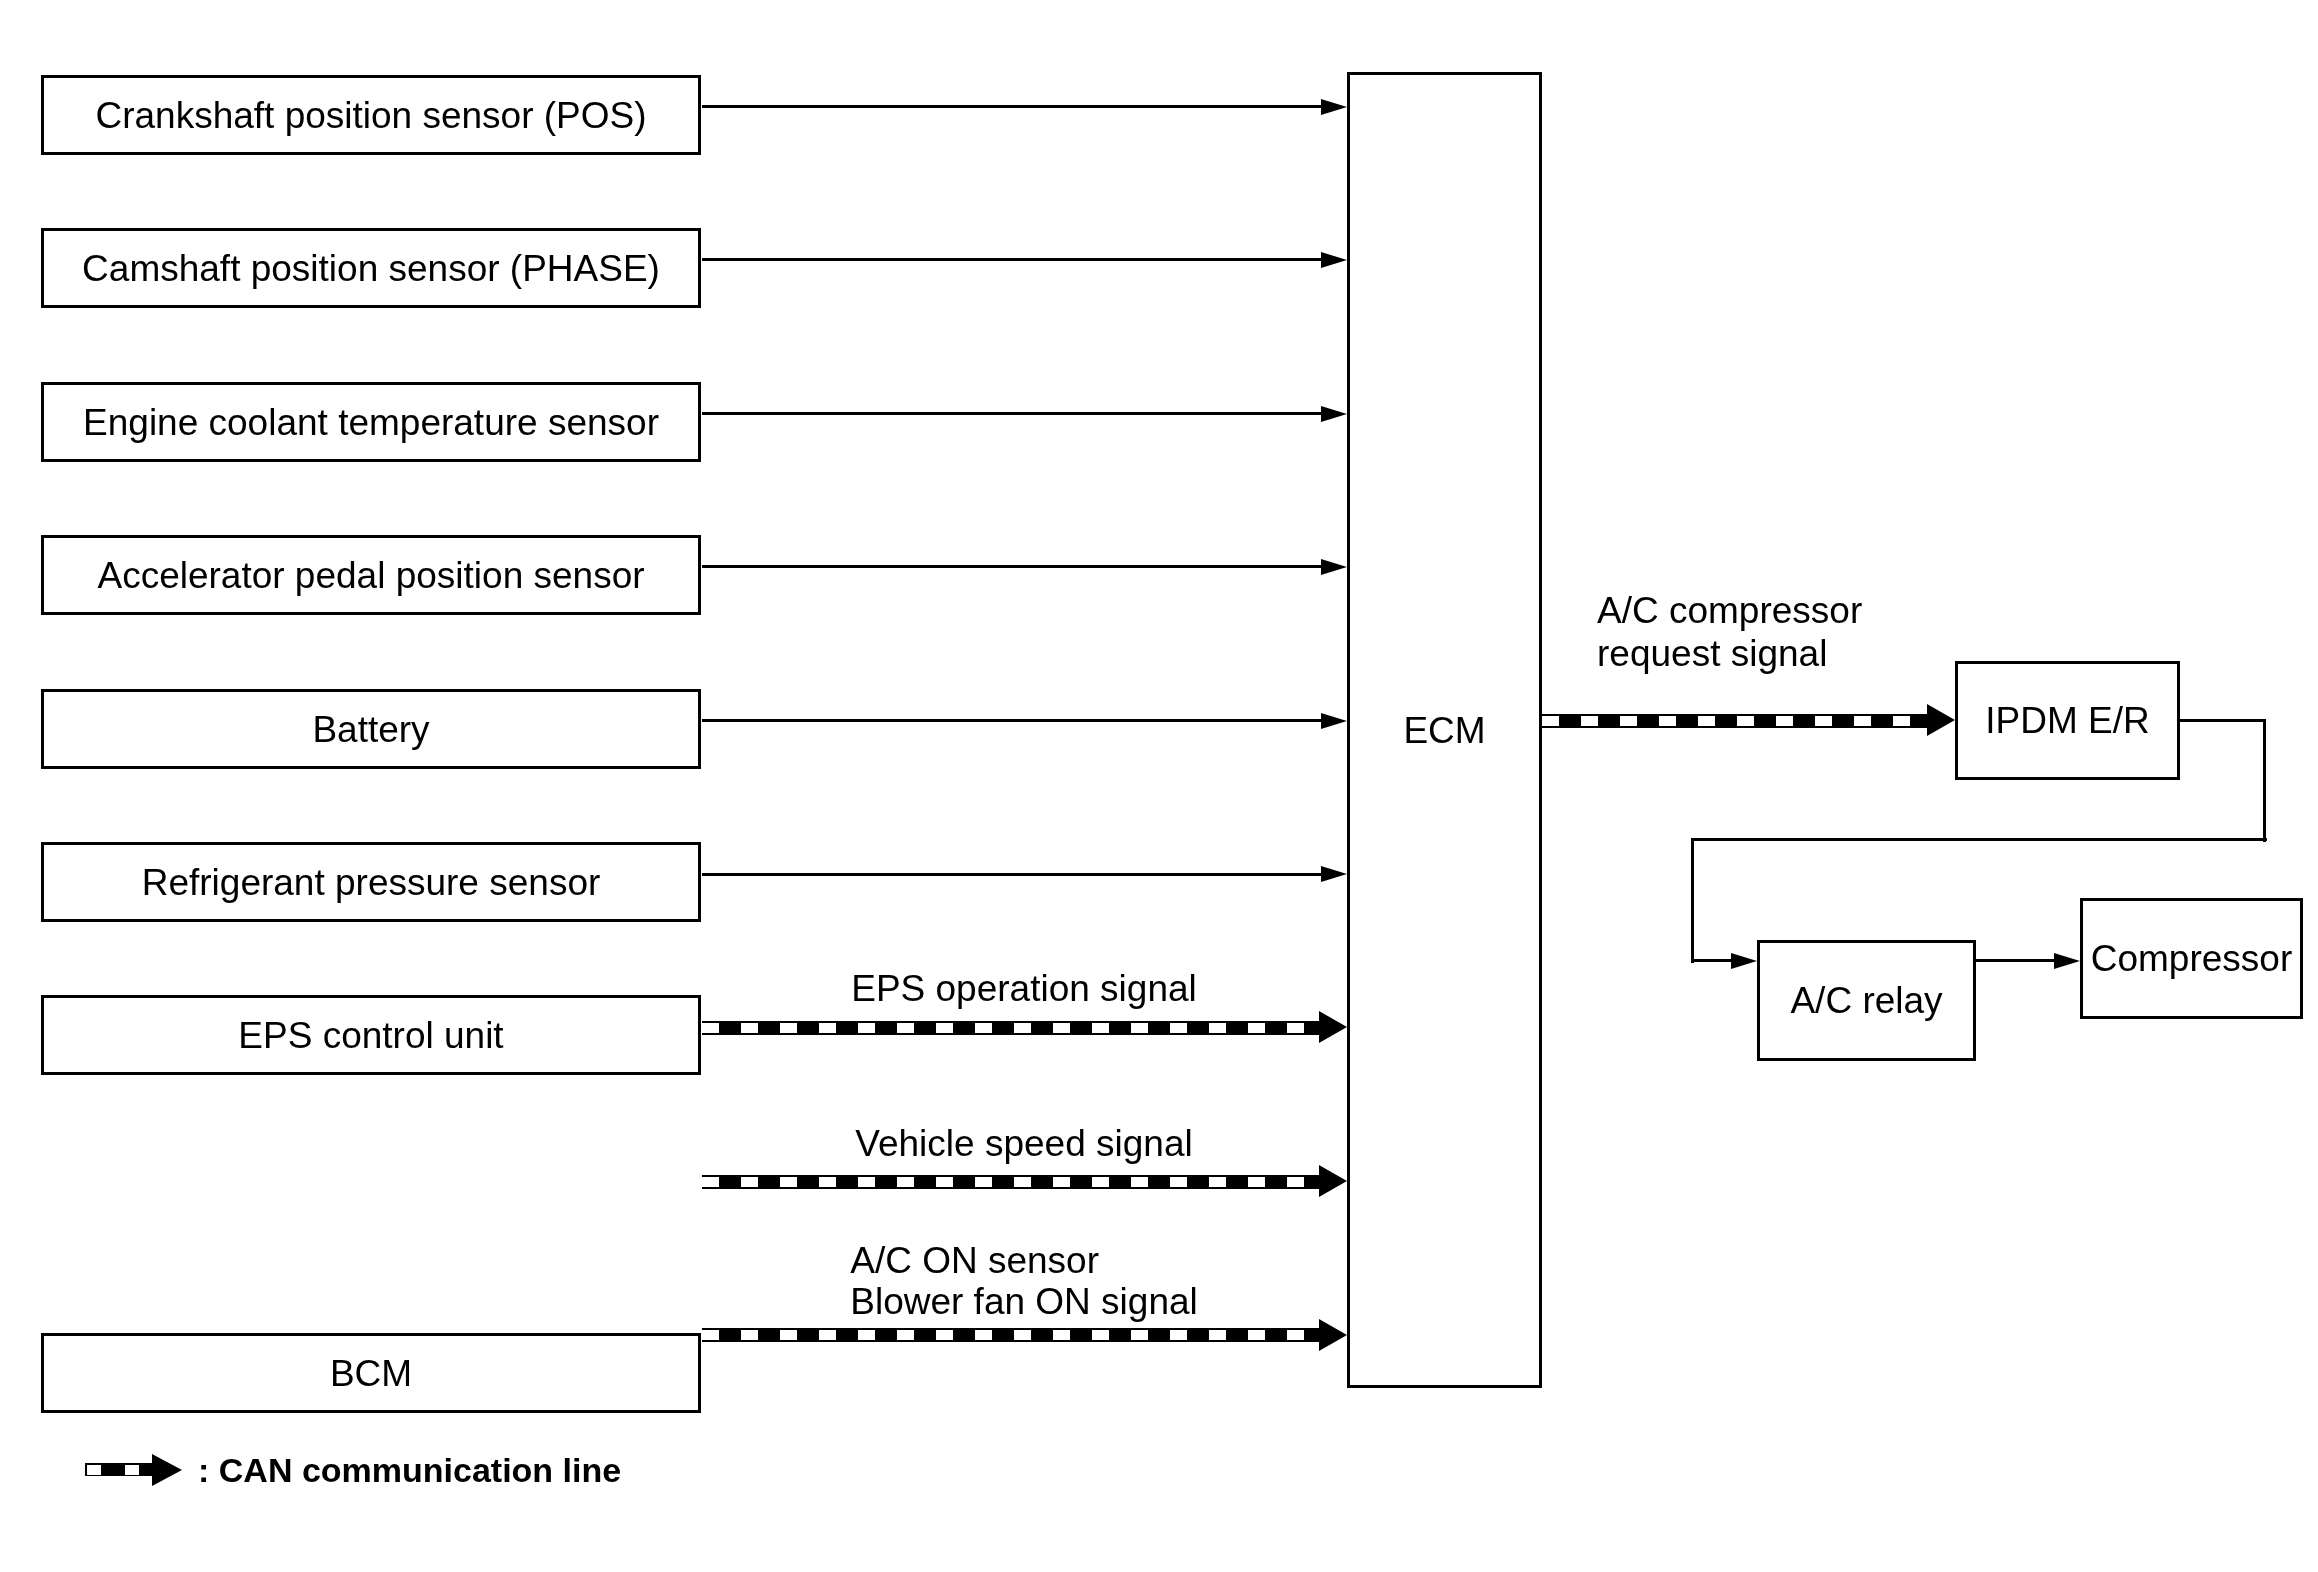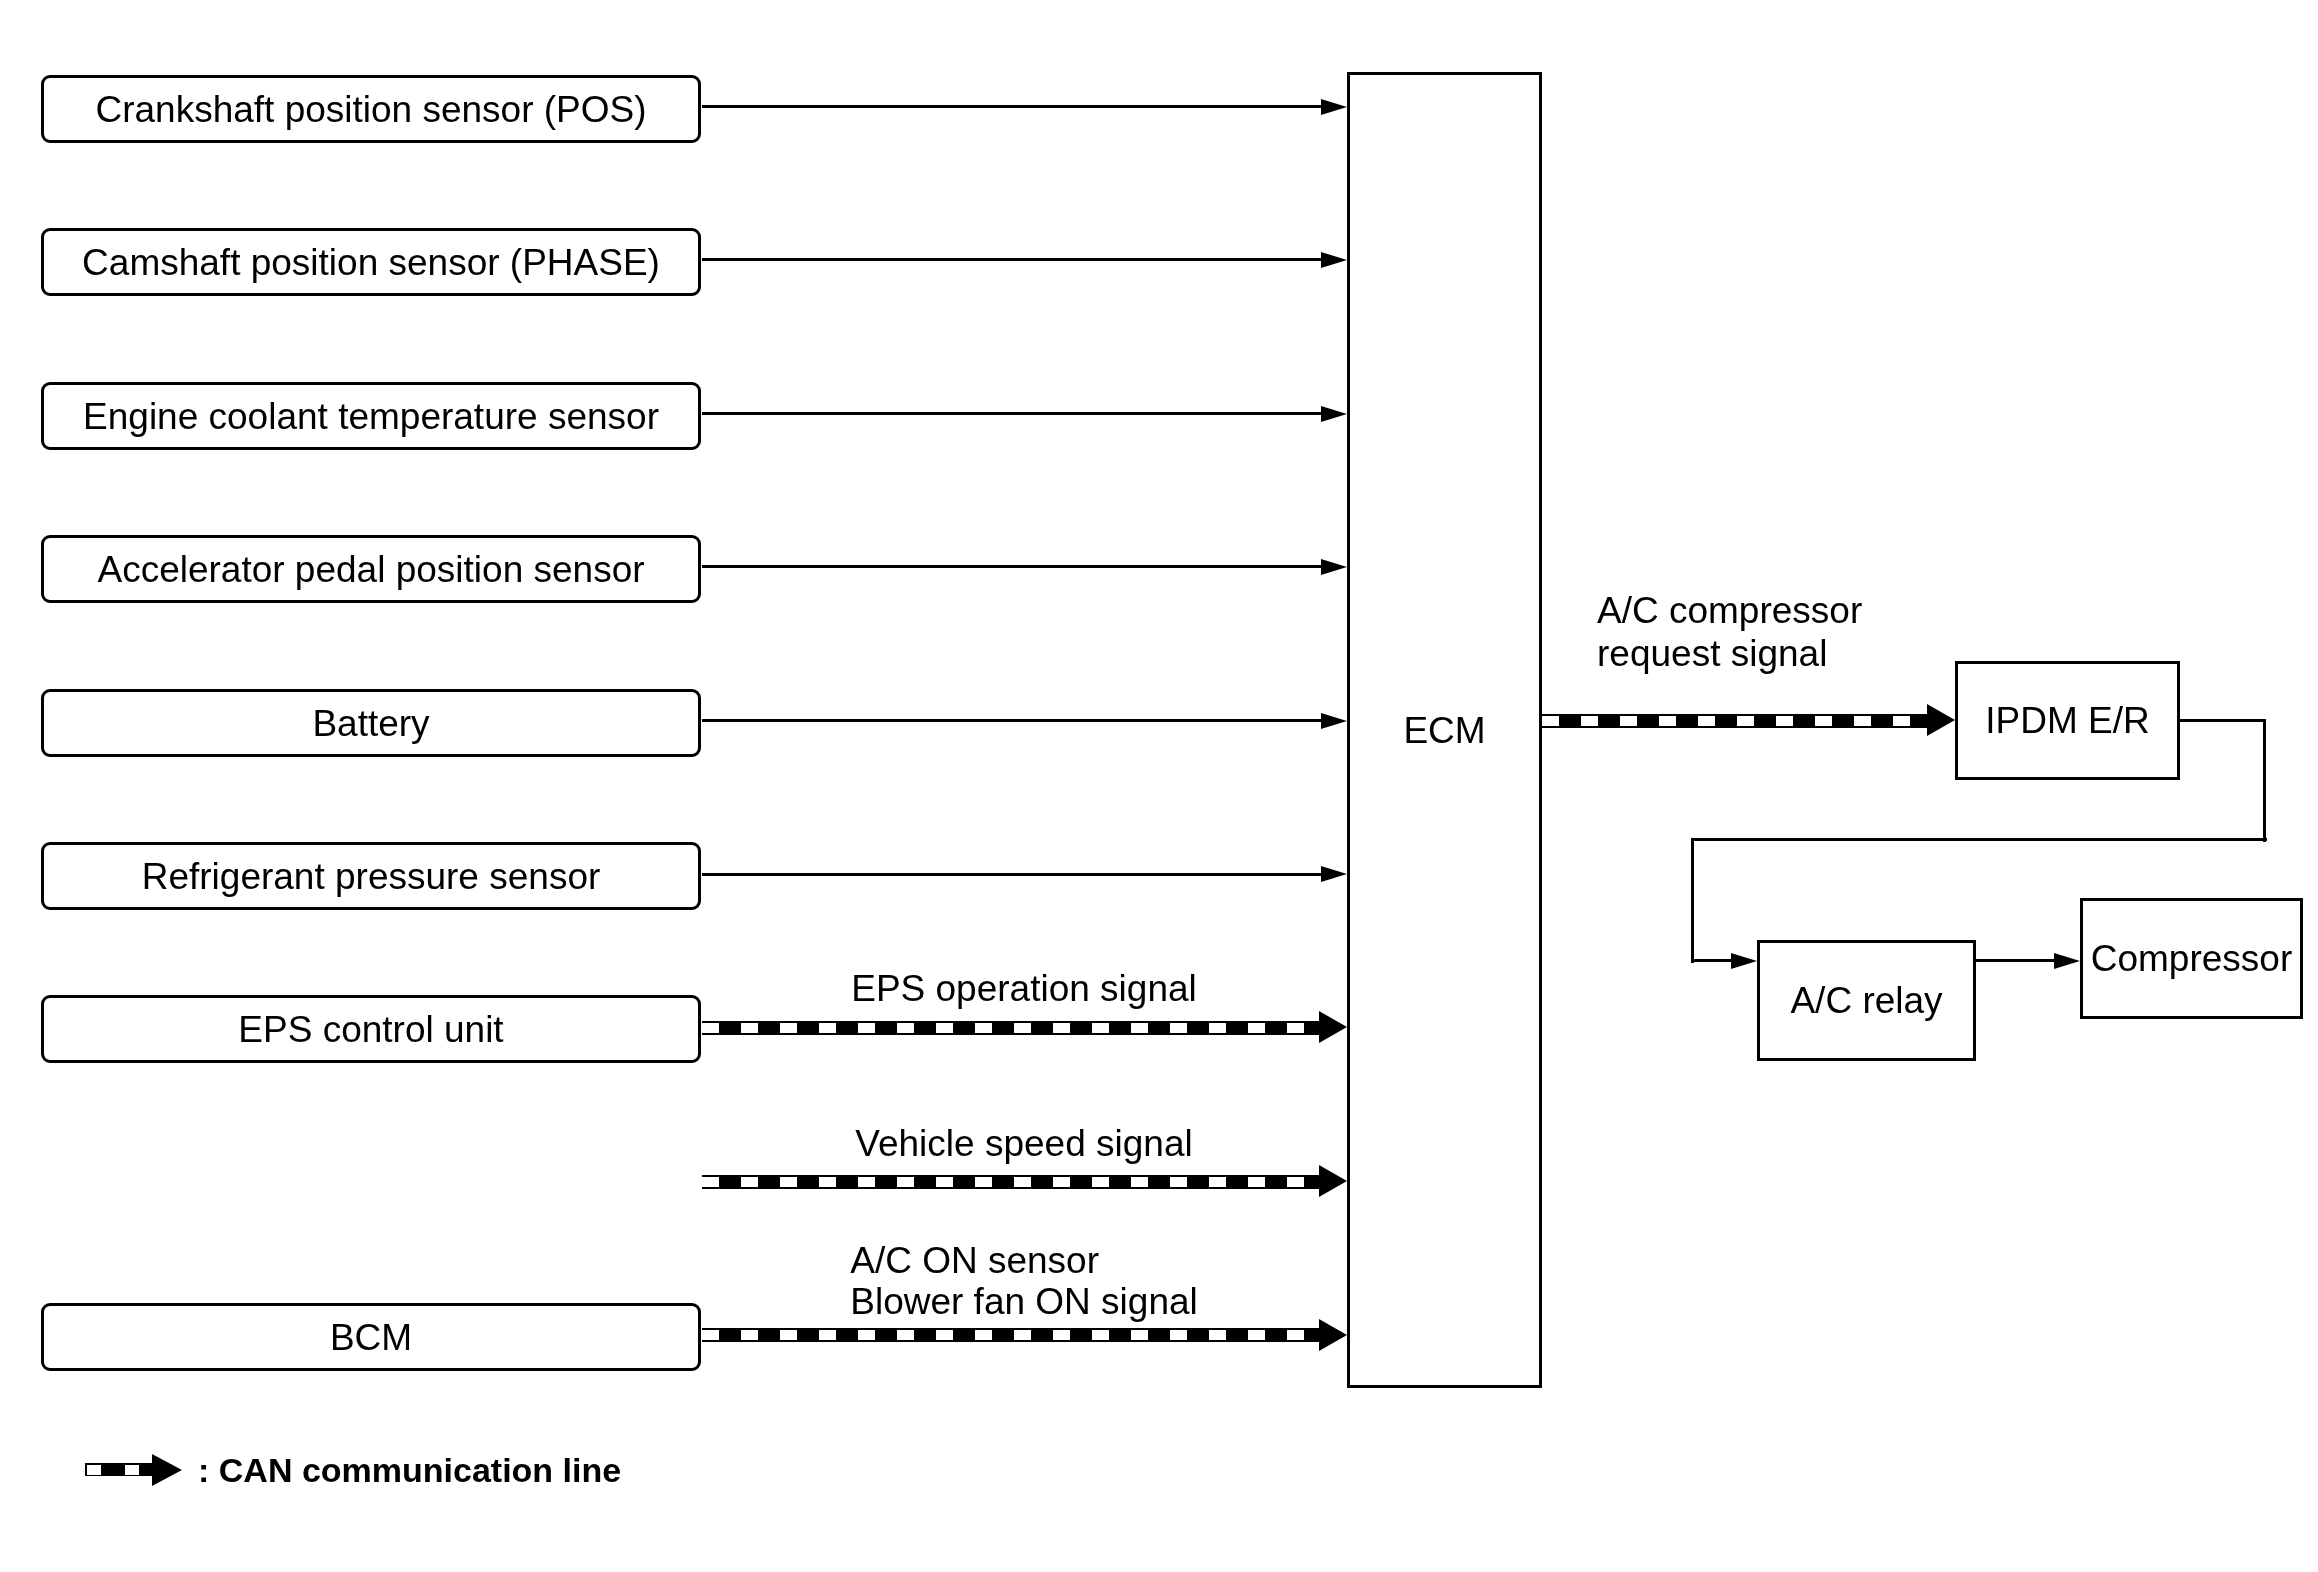--- a/index.html
+++ b/index.html
@@ -14,21 +14,21 @@
   
   .iobox{
     position:absolute;
     box-sizing:border-box;
     border:3.4px solid #000;
     background:#fff;
     display:flex;align-items:center;justify-content:center;
     font-size:37px;line-height:1;white-space:nowrap;
     text-align:center;
   }
-  .input-box{left:41px;width:660px;height:68px;border-radius:9px;}
+  .input-box{left:41px;width:660px;height:80px;}
   
   .hline,.vline{position:absolute;background:#000;}
   
   .tri{
     position:absolute;width:0;height:0;
     border-top:8px solid transparent;
     border-bottom:8px solid transparent;
     border-left:26px solid #000;
   }
   
@@ -85,21 +85,21 @@
     </div>
   <div class="iobox input-box" style="top:689px">
       <span>Battery</span>
     </div>
   <div class="iobox input-box" style="top:842px">
       <span>Refrigerant pressure sensor</span>
     </div>
   <div class="iobox input-box" style="top:995px">
       <span>EPS control unit</span>
     </div>
-  <div class="iobox input-box" style="top:1303px">
+  <div class="iobox input-box" style="top:1333px">
       <span>BCM</span>
     </div>
 
   <div class="hline" style="left:702px;top:105px;width:621px;height:3.4px"></div>
   <div class="tri" style="left:1321px;top:99px"></div>
   <div class="hline" style="left:702px;top:258px;width:621px;height:3.4px"></div>
   <div class="tri" style="left:1321px;top:252px"></div>
   <div class="hline" style="left:702px;top:412px;width:621px;height:3.4px"></div>
   <div class="tri" style="left:1321px;top:406px"></div>
   <div class="hline" style="left:702px;top:565px;width:621px;height:3.4px"></div>

